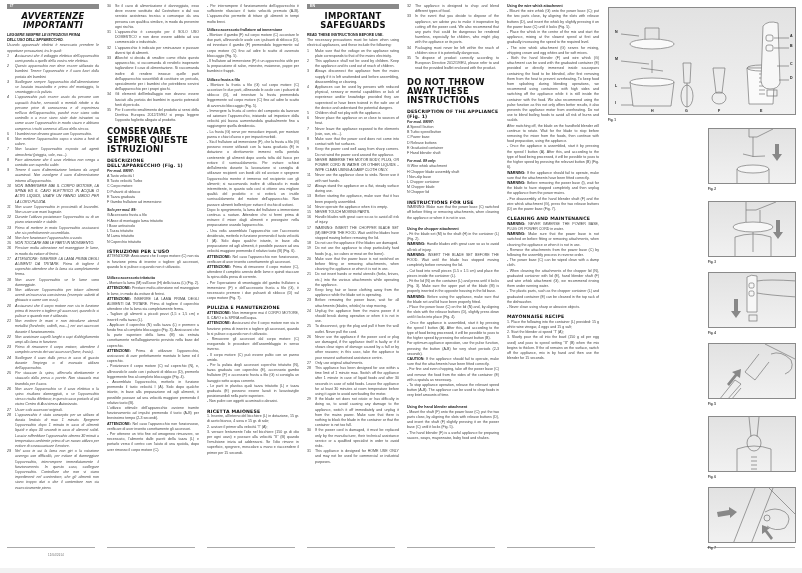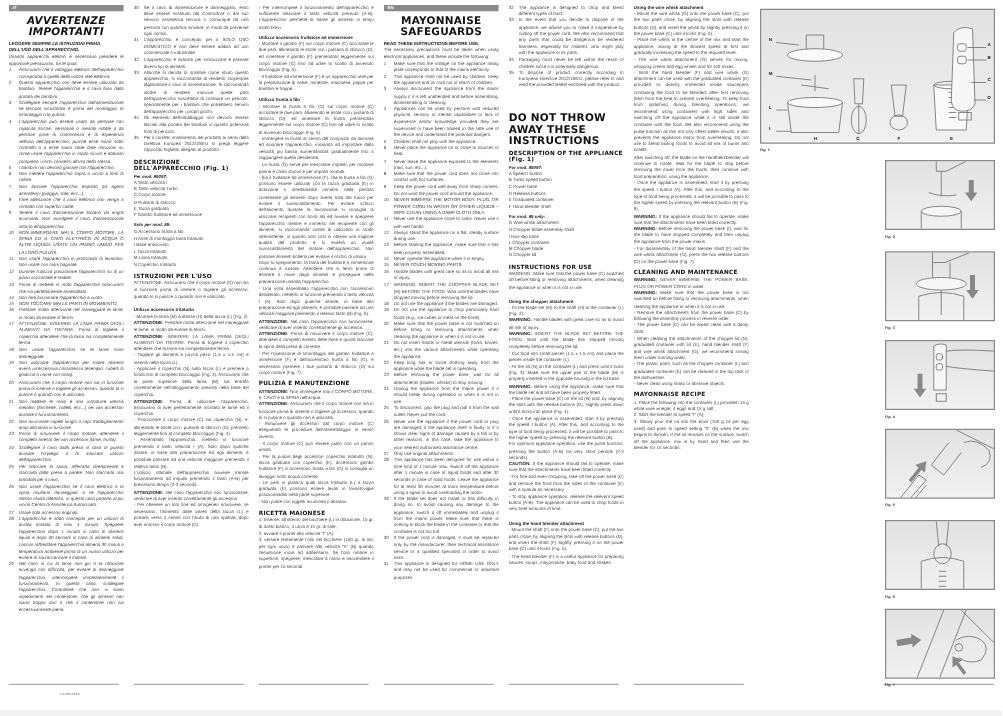--- a/index.html
+++ b/index.html
@@ -183,20 +183,21 @@
         </div>
         <div class="li">
           <span class="n">34</span>
           <span class="t">Gli elementi dell'imballaggio non devono essere lasciati alla portata dei bambini in quanto potenziali fonti di pericolo.</span>
         </div>
         <div class="li">
           <span class="n">35</span>
           <span class="t">Per il corretto smaltimento del prodotto ai sensi della Direttiva Europea 2012/19/EU si prega leggere l'apposito foglietto allegato al prodotto.</span>
         </div>
       </div>
+    <div class="big-title left" style="margin-top:3px">CONSERVARE SEMPRE QUESTE ISTRUZIONI</div>
     <div class="sec-title">DESCRIZIONE DELL'APPARECCHIO (Fig. 1)</div>
     <div class="subi">Per mod. 89097:</div>
     <div id="it-desc-items">
         <div style="color: rgb(68, 68, 68);">A  Tasto velocità I</div>
         <div style="color: rgb(68, 68, 68);">B  Tasto velocità Turbo</div>
         <div style="color: rgb(68, 68, 68);">C  Corpo motore</div>
         <div style="color: rgb(68, 68, 68);">D  Pulsanti di sblocco</div>
         <div style="color: rgb(68, 68, 68);">E  Tazza graduata</div>
         <div style="color: rgb(68, 68, 68);">F  Gambo frullatore ad immersione</div>
       </div>
@@ -261,21 +262,21 @@
     <div class="sec-title">RICETTA MAIONESE</div>
     <div id="it-recipe">
         <p>1. Inserire, all'interno del bicchiere (L) in dotazione, 15 gr. di aceto bianco, 4 uova e 15 gr. di sale;</p>
         <p>2. avviare il primer alla velocità "I" (A);</p>
         <p>3. versare lentamente l'olio nel bicchiere (150 gr. di olio per ogni uovo) e passare alla velocità "II" (B) quando l'emulsione inizia ad addensarsi. Se l'olio rimane in superficie, spegnere, mescolare a mano e riaccendere il primer per 15 secondi.</p>
       </div>
   </div>
 
   <div class="col c4">
     <span class="lang-tag">EN</span>
-    <div class="big-title">MAYONNAISE SAFEGUARDS</div>
+    <div class="big-title">IMPORTANT SAFEGUARDS</div>
     <div class="sub">READ THESE INSTRUCTIONS BEFORE USE.</div>
     <p>The necessary precautions must be taken when using electrical appliances, and these include the following:</p>
     <div id="en-warn-list-a">
         <div class="li">
           <span class="n">1</span>
           <span class="t">Make sure that the voltage on the appliance rating plate corresponds to that of the mains electricity.</span>
         </div>
         <div class="li">
           <span class="n">2</span>
           <span class="t">This appliance shall not be used by children. Keep the appliance and its cord out of reach of children.</span>
@@ -411,21 +412,21 @@
         </div>
         <div class="li">
           <span class="n">34</span>
           <span class="t">Packaging must never be left within the reach of children since it is potentially dangerous.</span>
         </div>
         <div class="li">
           <span class="n">35</span>
           <span class="t">To dispose of product correctly according to European Directive 2012/19/EU, please refer to and read the provided leaflet enclosed with the product.</span>
         </div>
       </div>
-    <div class="big-title left" style="margin-top:18px">DO NOT THROW AWAY THESE INSTRUCTIONS</div>
+    <div class="big-title left" style="margin-top:6px">DO NOT THROW AWAY THESE INSTRUCTIONS</div>
     <div class="sec-title">DESCRIPTION OF THE APPLIANCE (Fig. 1)</div>
     <div class="subi">For mod. 89097:</div>
     <div id="en-desc-items">
         <div style="color: rgb(68, 68, 68);">A  Speed I button</div>
         <div style="color: rgb(68, 68, 68);">B  Turbo speed button</div>
         <div style="color: rgb(68, 68, 68);">C  Power base</div>
         <div style="color: rgb(68, 68, 68);">D  Release buttons</div>
         <div style="color: rgb(68, 68, 68);">E  Graduated container</div>
         <div style="color: rgb(68, 68, 68);">F  Hand blender shaft</div>
       </div>

